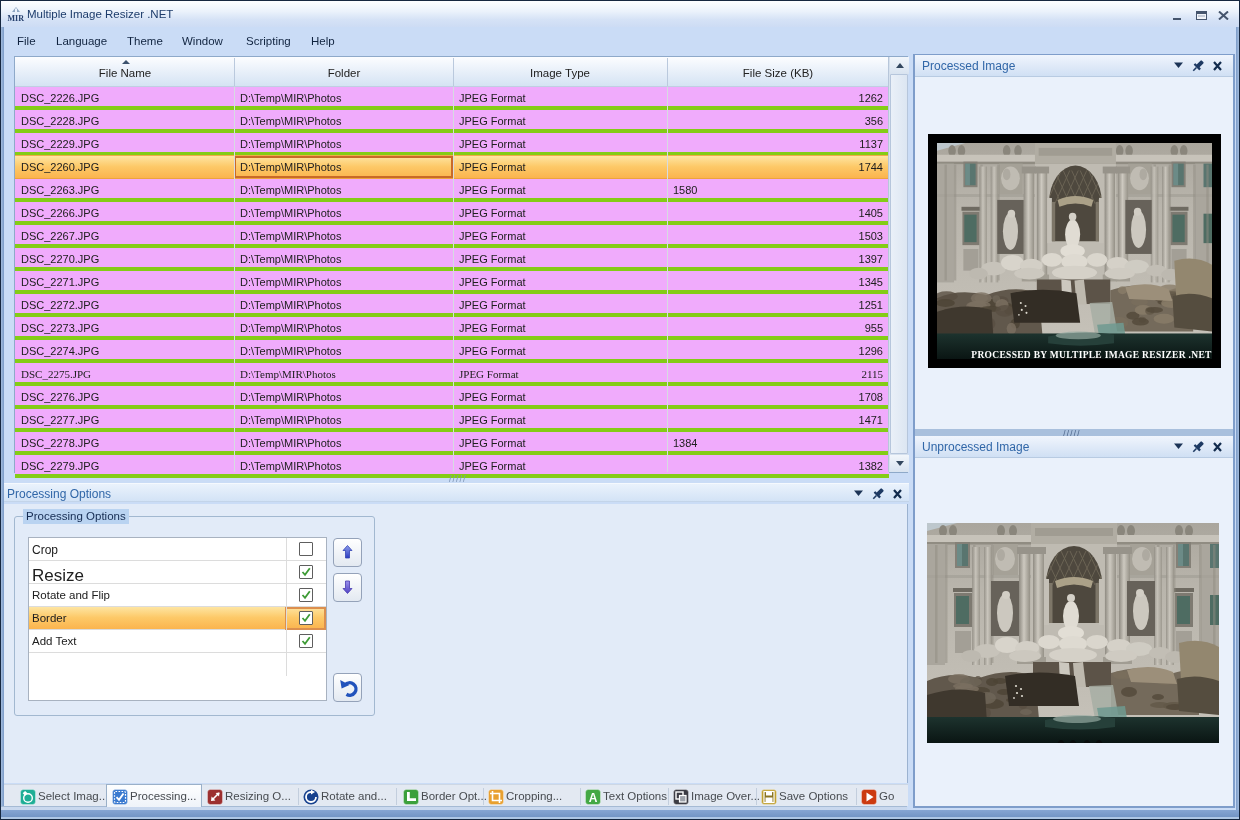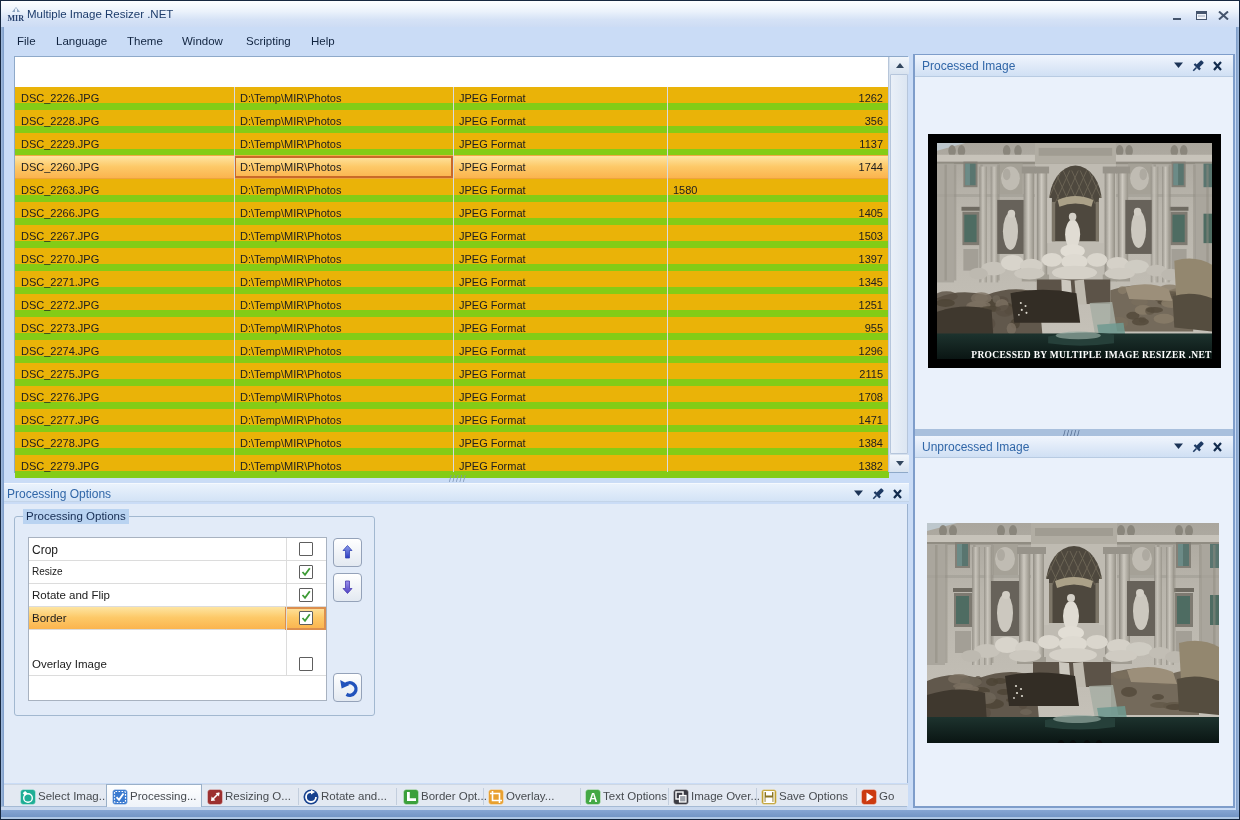--- a/index.html
+++ b/index.html
@@ -15,21 +15,21 @@
 #bottomband { left:1px; top:810px; width:1238px; height:7px; background:linear-gradient(#86a5d2,#7394c4); }
 #prestrip { left:1px; top:806px; width:906px; height:4px; background:#c9d8ee; border-top:1px solid #a5bad4; }
 #bottomlight { left:1px; top:817px; width:1238px; height:1.5px; background:#aec6e4; }
 .menuitem { top:8px; font-size:11.5px; color:#10233f; }
 #grid { left:13px; top:29px; width:894px; height:417px; background:#fff; border:1px solid #8ea9c9; }
 #gridhead { left:0px; top:0px; width:874px; height:30px;
   background:linear-gradient(#fcfdff,#eaf1fa 45%,#d5e3f3); border-bottom:1px solid #c0cfe2;}
 .hsep { top:1px; width:1px; height:28px; background:#bac9dd; }
 .hlabel { top:10px; font-size:11.5px; color:#222; width:200px; text-align:center; }
 #sortarrow { left:107px; top:3px; width:0; height:0; border-left:4px solid transparent; border-right:4px solid transparent; border-bottom:4px solid #3c526e; }
-.row { left:0; width:874px; height:23px; border-bottom:7px solid #84cc16; font-size:11px; color:#202020; background:#eab308;}
+.row { left:0; width:874px; height:23px; border-bottom:4px solid #84cc16; font-size:11px; color:#202020; background:#f0abfc;}
 .row.hl { background:linear-gradient(#fee5a2,#fdc968 48%,#fbb44e); border-top:1px solid #f2ab45; border-bottom:1px solid #eda43e; height:24px; margin-top:-1px;}
 .focuscell { left:219px; top:0px; width:219px; height:22px; border:2px solid #c96a28; }
 .cell { position:absolute; top:5px; font-size:11px; }
 .vline { top:30px; width:1px; height:385px; background:#d7dbe1; }
 #vsb { left:873px; top:0px; width:20px; height:415px; background:#d6e1ee; border-left:1px solid #b7c6da; }
 .sbbtn { left:1px; width:19px; height:17px; background:linear-gradient(#f2f6fb,#d8e3f0); }
 .sbthumb { left:1px; top:17px; width:18px; height:380px; background:linear-gradient(90deg,#eaf0f8,#dce6f2); border:1px solid #b6c6dc; border-radius:1px; }
 .tri-up { width:0;height:0;border-left:4px solid transparent;border-right:4px solid transparent;border-bottom:5px solid #33475f; }
 .tri-dn { width:0;height:0;border-left:4px solid transparent;border-right:4px solid transparent;border-top:5px solid #33475f; }
 .paneltitle { left:0; top:0; width:100%; height:22px; background:linear-gradient(#f0f5fd,#e0eaf8 50%,#d0e0f4);
@@ -84,20 +84,30 @@
 </div>
 <div class="abs" id="client">
   <span class="abs menuitem" style="left:16px;">File</span>
   <span class="abs menuitem" style="left:55px;">Language</span>
   <span class="abs menuitem" style="left:126px;">Theme</span>
   <span class="abs menuitem" style="left:181px;">Window</span>
   <span class="abs menuitem" style="left:245px;">Scripting</span>
   <span class="abs menuitem" style="left:310px;">Help</span>
 
   <div class="abs" id="grid">
+    <div class="abs" id="gridhead">
+      <span class="abs hlabel" style="left:10px;">File Name</span>
+      <div class="abs" id="sortarrow"></div>
+      <span class="abs hlabel" style="left:229px;">Folder</span>
+      <span class="abs hlabel" style="left:445px;">Image Type</span>
+      <span class="abs hlabel" style="left:663px;">File Size (KB)</span>
+      <div class="abs hsep" style="left:219px;"></div>
+      <div class="abs hsep" style="left:438px;"></div>
+      <div class="abs hsep" style="left:652px;"></div>
+    </div>
     <div>
       <div class="abs row" style="top:30px;">
           <span class="cell" style="left:6px;">DSC_2226.JPG</span>
           <span class="cell" style="left:225px;">D:\Temp\MIR\Photos</span>
           <span class="cell" style="left:444px;">JPEG Format</span>
           <span class="cell" style="left:658px;width:210px;text-align:right;">1262</span>
         </div>
       <div class="abs row" style="top:53px;">
           <span class="cell" style="left:6px;">DSC_2228.JPG</span>
           <span class="cell" style="left:225px;">D:\Temp\MIR\Photos</span>
@@ -158,21 +168,21 @@
           <span class="cell" style="left:225px;">D:\Temp\MIR\Photos</span>
           <span class="cell" style="left:444px;">JPEG Format</span>
           <span class="cell" style="left:658px;width:210px;text-align:right;">955</span>
         </div>
       <div class="abs row" style="top:283px;">
           <span class="cell" style="left:6px;">DSC_2274.JPG</span>
           <span class="cell" style="left:225px;">D:\Temp\MIR\Photos</span>
           <span class="cell" style="left:444px;">JPEG Format</span>
           <span class="cell" style="left:658px;width:210px;text-align:right;">1296</span>
         </div>
-      <div class="abs row" style="top:306px;">
+      <div class="abs row" style="top:306px;font-family:Liberation Serif, serif;">
           <span class="cell" style="left:6px;">DSC_2275.JPG</span>
           <span class="cell" style="left:225px;">D:\Temp\MIR\Photos</span>
           <span class="cell" style="left:444px;">JPEG Format</span>
           <span class="cell" style="left:658px;width:210px;text-align:right;">2115</span>
         </div>
       <div class="abs row" style="top:329px;">
           <span class="cell" style="left:6px;">DSC_2276.JPG</span>
           <span class="cell" style="left:225px;">D:\Temp\MIR\Photos</span>
           <span class="cell" style="left:444px;">JPEG Format</span>
           <span class="cell" style="left:658px;width:210px;text-align:right;">1708</span>
@@ -180,21 +190,21 @@
       <div class="abs row" style="top:352px;">
           <span class="cell" style="left:6px;">DSC_2277.JPG</span>
           <span class="cell" style="left:225px;">D:\Temp\MIR\Photos</span>
           <span class="cell" style="left:444px;">JPEG Format</span>
           <span class="cell" style="left:658px;width:210px;text-align:right;">1471</span>
         </div>
       <div class="abs row" style="top:375px;">
           <span class="cell" style="left:6px;">DSC_2278.JPG</span>
           <span class="cell" style="left:225px;">D:\Temp\MIR\Photos</span>
           <span class="cell" style="left:444px;">JPEG Format</span>
-          <span class="cell" style="left:658px;width:210px;text-align:right;">1384</span>
+          <span class="cell" style="left:658px;width:210px;text-align:left;">1384</span>
         </div>
       <div class="abs row" style="top:398px;">
           <span class="cell" style="left:6px;">DSC_2279.JPG</span>
           <span class="cell" style="left:225px;">D:\Temp\MIR\Photos</span>
           <span class="cell" style="left:444px;">JPEG Format</span>
           <span class="cell" style="left:658px;width:210px;text-align:right;">1382</span>
         </div>
     </div>
     <div class="abs vline" style="left:219px;"></div>
     <div class="abs vline" style="left:438px;"></div>
@@ -227,21 +237,21 @@
   </div>
   <div class="abs" id="pobody">
     <div class="abs" id="groupbox">
       <span class="abs" id="grouplabel">Processing Options</span>
       <div class="abs" id="polist">
         <div class="abs porow" style="top:0px;">
             <span class="abs" style="left:3px;top:5px;font-size:12px;">Crop</span>
             <span class="abs pocheck"></span>
           </div>
         <div class="abs porow" style="top:23px;">
-            <span class="abs" style="left:3px;top:5px;font-size:10px;">Resize</span>
+            <span class="abs" style="left:3px;top:5px;font-size:17px;">Resize</span>
             <span class="abs pocheck">
               <svg width="12" height="12" viewBox="0 0 12 12" style="position:absolute;left:0px;top:0px;">
                 <path d="M2.5 6 L5 8.8 L9.8 2.2" fill="none" stroke="#3e9b35" stroke-width="1.8"></path>
               </svg>
             </span>
           </div>
         <div class="abs porow pohl" style="top:69px;">
             <div class="abs pofocus"></div>
             <span class="abs" style="left:3px;top:5px;font-size:11.5px;">Border</span>
             <span class="abs pocheck">
@@ -251,23 +261,27 @@
             </span>
           </div>
         <div class="abs porow" style="top:46px;">
             <span class="abs" style="left:3px;top:5px;font-size:11.5px;">Rotate and Flip</span>
             <span class="abs pocheck">
               <svg width="12" height="12" viewBox="0 0 12 12" style="position:absolute;left:0px;top:0px;">
                 <path d="M2.5 6 L5 8.8 L9.8 2.2" fill="none" stroke="#3e9b35" stroke-width="1.8"></path>
               </svg>
             </span>
           </div>
-        <div class="abs porow" style="top:115px;">
-            <span class="abs" style="left:3px;top:5px;font-size:11.5px;">Overlay Image</span>
-            <span class="abs pocheck"></span>
+        <div class="abs porow" style="top:92px;">
+            <span class="abs" style="left:3px;top:5px;font-size:11.5px;">Add Text</span>
+            <span class="abs pocheck">
+              <svg width="12" height="12" viewBox="0 0 12 12" style="position:absolute;left:0px;top:0px;">
+                <path d="M2.5 6 L5 8.8 L9.8 2.2" fill="none" stroke="#3e9b35" stroke-width="1.8"></path>
+              </svg>
+            </span>
           </div>
         <div class="abs povsep"></div>
       </div>
       <div class="abs pobtn" style="top:21px;">
           <svg width="27" height="27" viewBox="0 0 27 27" style="position:absolute;left:0;top:0;">
 <defs>
               <linearGradient id="gau" x1="0" y1="0" x2="0" y2="1">
 <stop offset="0" stop-color="#8c9cec"></stop>
                 <stop offset="1" stop-color="#2c3cc0"></stop>
               </linearGradient>
@@ -339,21 +353,21 @@
           <path d="M4 3 L6.8 3 L6.8 9.2 L13 9.2 L13 12 L4 12 Z" fill="#fff"></path>
         </svg>
         <span class="tablabel">Border Opt...</span>
       </div>
     <div class="abs tabsep" style="left:482px;"></div>
     <div class="abs tab" style="left:482px;width:97px;">
         <svg class="tabicon" width="16" height="16" viewBox="0 0 16 16">
           <rect x="0.5" y="0.5" width="15" height="15" rx="3" fill="#e8a030" stroke="#ffffff" stroke-opacity="0.35"></rect>
           <path d="M4.5 2 L4.5 11.5 L14 11.5 M2 4.5 L11.5 4.5 L11.5 14" fill="none" stroke="#fff" stroke-width="1.6"></path>
         </svg>
-        <span class="tablabel">Overlay...</span>
+        <span class="tablabel">Cropping...</span>
       </div>
     <div class="abs tabsep" style="left:579px;"></div>
     <div class="abs tab" style="left:579px;width:88px;">
         <svg class="tabicon" width="16" height="16" viewBox="0 0 16 16">
           <rect x="0.5" y="0.5" width="15" height="15" rx="3" fill="#44a844" stroke="#ffffff" stroke-opacity="0.35"></rect>
           <text x="8" y="12.5" text-anchor="middle" font-family="Liberation Sans" font-size="12" font-weight="bold" fill="#fff">A</text>
         </svg>
         <span class="tablabel">Text Options</span>
       </div>
     <div class="abs tabsep" style="left:667px;"></div>

